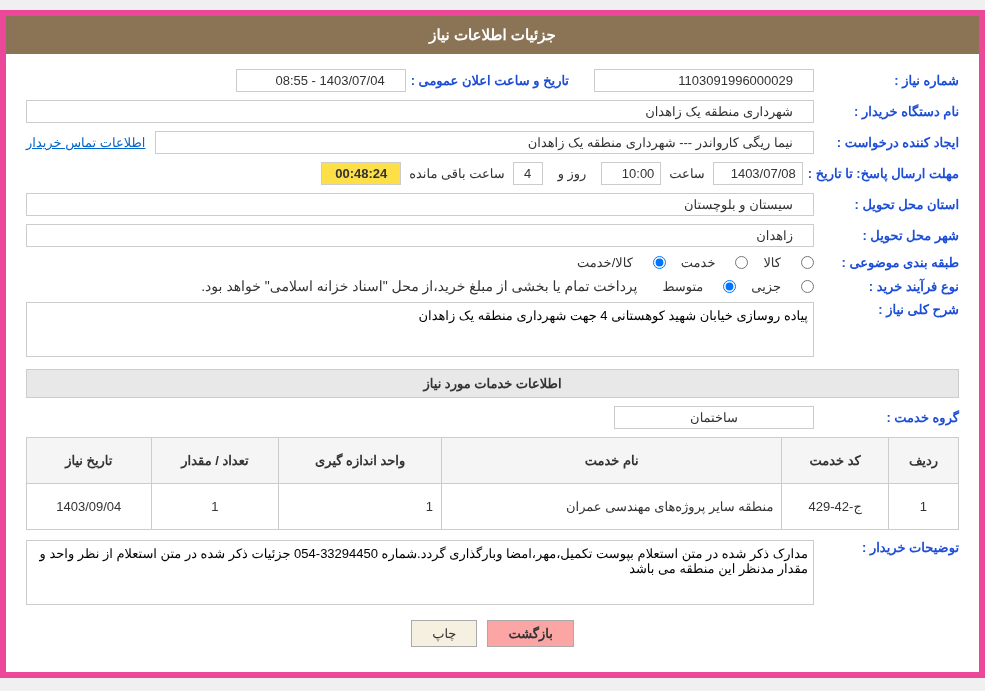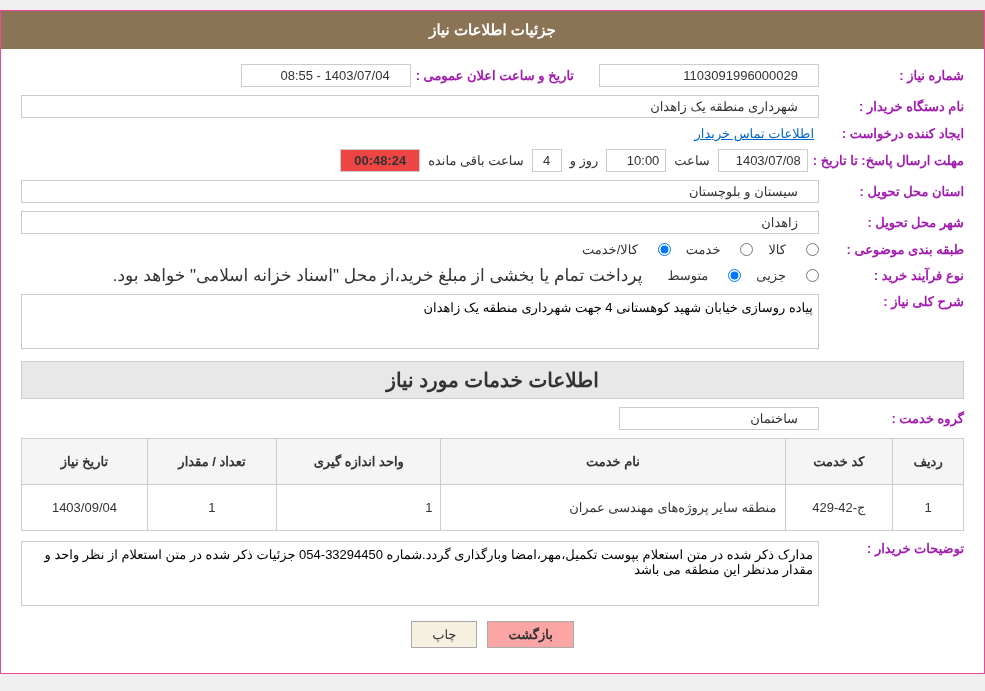--- a/index.html
+++ b/index.html
@@ -7,41 +7,41 @@
       font-family: Tahoma, Arial, sans-serif;
       font-size: 13px;
       background: #f0f0f0;
       direction: rtl;
       color: #333;
     }
     .page-wrapper {
       max-width: 985px;
       margin: 10px auto;
       background: #fff;
-      border: 1px solid #ec4899;
+      border: 6px solid #ec4899;
     }
     .header-bar {
       background: #8B7355;
       color: #fff;
       text-align: center;
       padding: 10px;
       font-size: 15px;
       font-weight: bold;
     }
     .content {
       padding: 15px 20px;
     }
     .info-row {
       display: flex;
       align-items: center;
       margin-bottom: 8px;
       gap: 5px;
     }
     .label {
-      color: #a21caf;
+      color: #1d4ed8;
       font-weight: bold;
       min-width: 140px;
       text-align: right;
       white-space: nowrap;
     }
     .value-box {
       border: 1px solid #ccc;
       background: #fff;
       padding: 3px 20px;
       min-height: 22px;
@@ -56,37 +56,37 @@
     .deadline-row {
       display: flex;
       align-items: center;
       gap: 5px;
     }
     .section-header {
       background: #e8e8e8;
       border: 1px solid #ccc;
       padding: 6px 10px;
       font-weight: bold;
-      font-size: 20px;
+      font-size: 13px;
       margin: 12px 0 8px 0;
       text-align: center;
     }
     .radio-group {
       display: flex;
       gap: 15px;
       align-items: center;
     }
     .radio-item {
       display: flex;
       align-items: center;
       gap: 20px;
     }
     .note-text {
       color: #333;
-      font-size: 17px;
+      font-size: 14px;
       margin-right: 10px;
     }
     .textarea-box {
       border: 1px solid #ccc;
       width: 100%;
       min-height: 55px;
       padding: 5px;
       resize: none;
       font-family: Tahoma, Arial, sans-serif;
       font-size: 13px;
@@ -139,21 +139,21 @@
       cursor: pointer;
     }
     .group-service-row {
       display: flex;
       align-items: center;
       gap: 5px;
       margin-bottom: 8px;
     }
     .countdown-box {
       border: 1px solid #ccc;
-      background: #ef4444;
+      background: #fde047;
       padding: 3px 6px;
       min-width: 80px;
       text-align: center;
       font-weight: bold;
     }
   </style>
 </head>
 <body>
 
 <div class="page-wrapper">
@@ -170,30 +170,31 @@
       <div class="value-box" style="max-width:170px;">1403/07/04 - 08:55</div>
     </div>
 
     <div class="info-row">
       <span class="label">نام دستگاه خریدار :</span>
       <div class="value-box">شهرداری منطقه یک زاهدان</div>
     </div>
 
     <div class="info-row">
       <span class="label">ایجاد کننده درخواست :</span>
+      <div class="value-box">نیما ریگی کارواندر --- شهرداری منطقه یک زاهدان</div>
       <span class="link-text" style="white-space:nowrap; margin-right:5px;">اطلاعات تماس خریدار</span>
     </div>
 
     <div class="info-row">
       <span class="label">مهلت ارسال پاسخ: تا تاریخ :</span>
       <div class="deadline-row" style="flex:1;">
         <div class="value-box-inline" style="min-width:90px;">1403/07/08</div>
         <span style="margin: 0 3px;">ساعت</span>
         <div class="value-box-inline" style="min-width:60px;">10:00</div>
-        <span style="margin: 0 3px;">روز و</span>
+        <span style="margin: 0 10px;">روز و</span>
         <div class="value-box-inline" style="min-width:30px; text-align:center;">4</div>
         <span style="margin: 0 3px;">ساعت باقی مانده</span>
         <div class="countdown-box">00:48:24</div>
       </div>
     </div>
 
     <div class="info-row">
       <span class="label">استان محل تحویل :</span>
       <div class="value-box">سیستان و بلوچستان</div>
     </div>
@@ -238,21 +239,21 @@
 
     <div class="info-row" style="align-items: flex-start;">
       <span class="label">شرح کلی نیاز :</span>
       <textarea class="textarea-box" style="height: 55px;">پیاده روسازی خیابان شهید کوهستانی 4 جهت شهرداری منطقه یک زاهدان</textarea>
     </div>
 
     <div class="section-header">اطلاعات خدمات مورد نیاز</div>
 
     <div class="group-service-row">
       <span class="label">گروه خدمت :</span>
-      <div class="value-box" style="max-width:200px;">ساختمان</div>
+      <div class="value-box" style="max-width:200px;text-align:center;">ساختمان</div>
     </div>
 
     <table class="service-table">
       <thead>
         <tr>
           <th>ردیف</th>
           <th>کد خدمت</th>
           <th>نام خدمت</th>
           <th>واحد اندازه گیری</th>
           <th>تعداد / مقدار</th>

